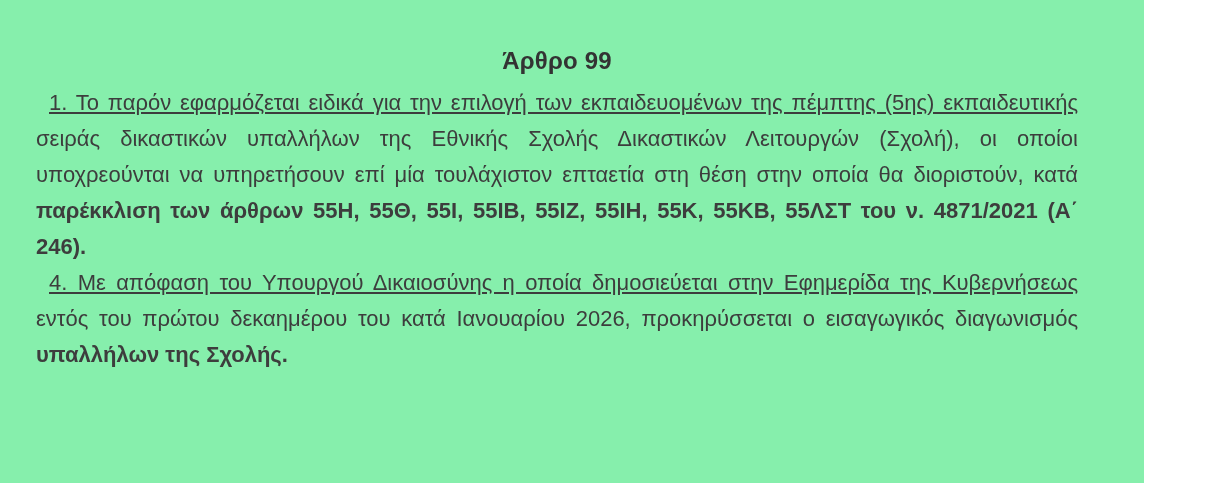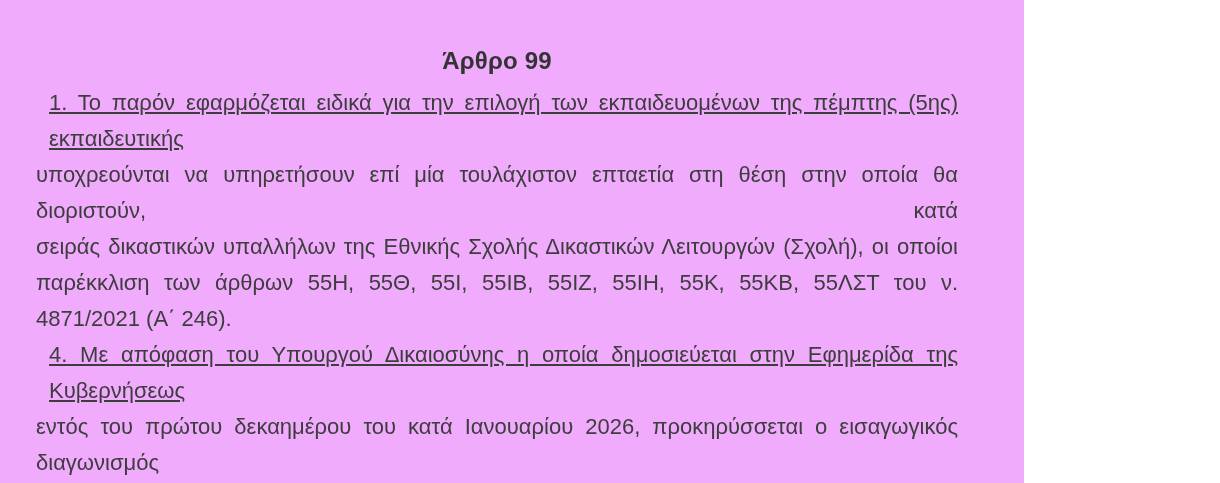--- a/index.html
+++ b/index.html
@@ -2,23 +2,23 @@
 <html><head>
 <meta charset="utf-8">
 <style>
   html, body {
     margin: 0;
     padding: 0;
     background: #ffffff;
   }
   .page {
     position: relative;
-    width: 1024px;
+    width: 1144px;
     height: 483px;
-    background: #f0abfc;
+    background: #86efac;
     overflow: hidden;
     font-family: "Liberation Sans", "DejaVu Sans", sans-serif;
   }
   .doc {
     padding: 44px 66px 0 36px; 
   }
   .title, .subtitle {
     margin: 0;
     text-align: center;
     font-size: 24px;
@@ -35,39 +35,41 @@
   }
   .line {
     text-align: justify;
     -moz-text-align-last: justify;
     text-align-last: justify;
     white-space: normal;
   }
   .line.last {
     -moz-text-align-last: left;
     text-align-last: left;
+    font-weight: bold;
   }
   .line.indent {
     padding-left: 13px;
     text-decoration: underline;
   }
 </style>
 </head>
 <body>
 
 <div class="page">
   <div class="doc">
     <h1 class="title">Άρθρο 99</h1>
 
     <div class="body-text">
       <div class="paragraph">
         <div class="line indent">1. Το παρόν εφαρμόζεται ειδικά για την επιλογή των εκπαιδευομένων της πέμπτης (5ης) εκπαιδευτικής</div>
+        <div class="line">σειράς δικαστικών υπαλλήλων της Εθνικής Σχολής Δικαστικών Λειτουργών (Σχολή), οι οποίοι</div>
         <div class="line">υποχρεούνται να υπηρετήσουν επί μία τουλάχιστον επταετία στη θέση στην οποία θα διοριστούν, κατά</div>
-        <div class="line">σειράς δικαστικών υπαλλήλων της Εθνικής Σχολής Δικαστικών Λειτουργών (Σχολή), οι οποίοι</div>
         <div class="line last">παρέκκλιση των άρθρων 55Η, 55Θ, 55Ι, 55ΙΒ, 55ΙΖ, 55ΙΗ, 55Κ, 55ΚΒ, 55ΛΣΤ του ν. 4871/2021 (Α΄ 246).</div>
       </div>
       <div class="paragraph">
         <div class="line indent">4. Με απόφαση του Υπουργού Δικαιοσύνης η οποία δημοσιεύεται στην Εφημερίδα της Κυβερνήσεως</div>
         <div class="line">εντός του πρώτου δεκαημέρου του κατά Ιανουαρίου 2026, προκηρύσσεται ο εισαγωγικός διαγωνισμός</div>
+        <div class="line last">υπαλλήλων της Σχολής.</div>
       </div>
     </div>
   </div>
 </div>
 
 </body></html>

